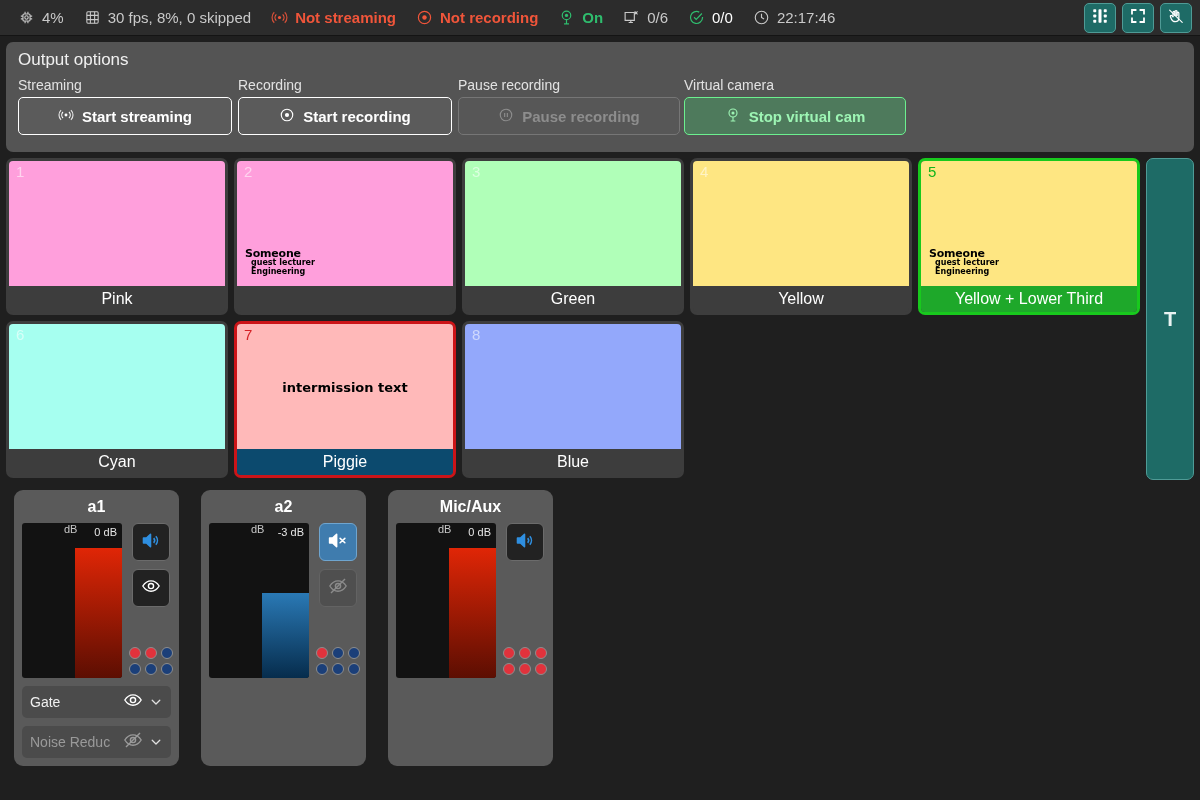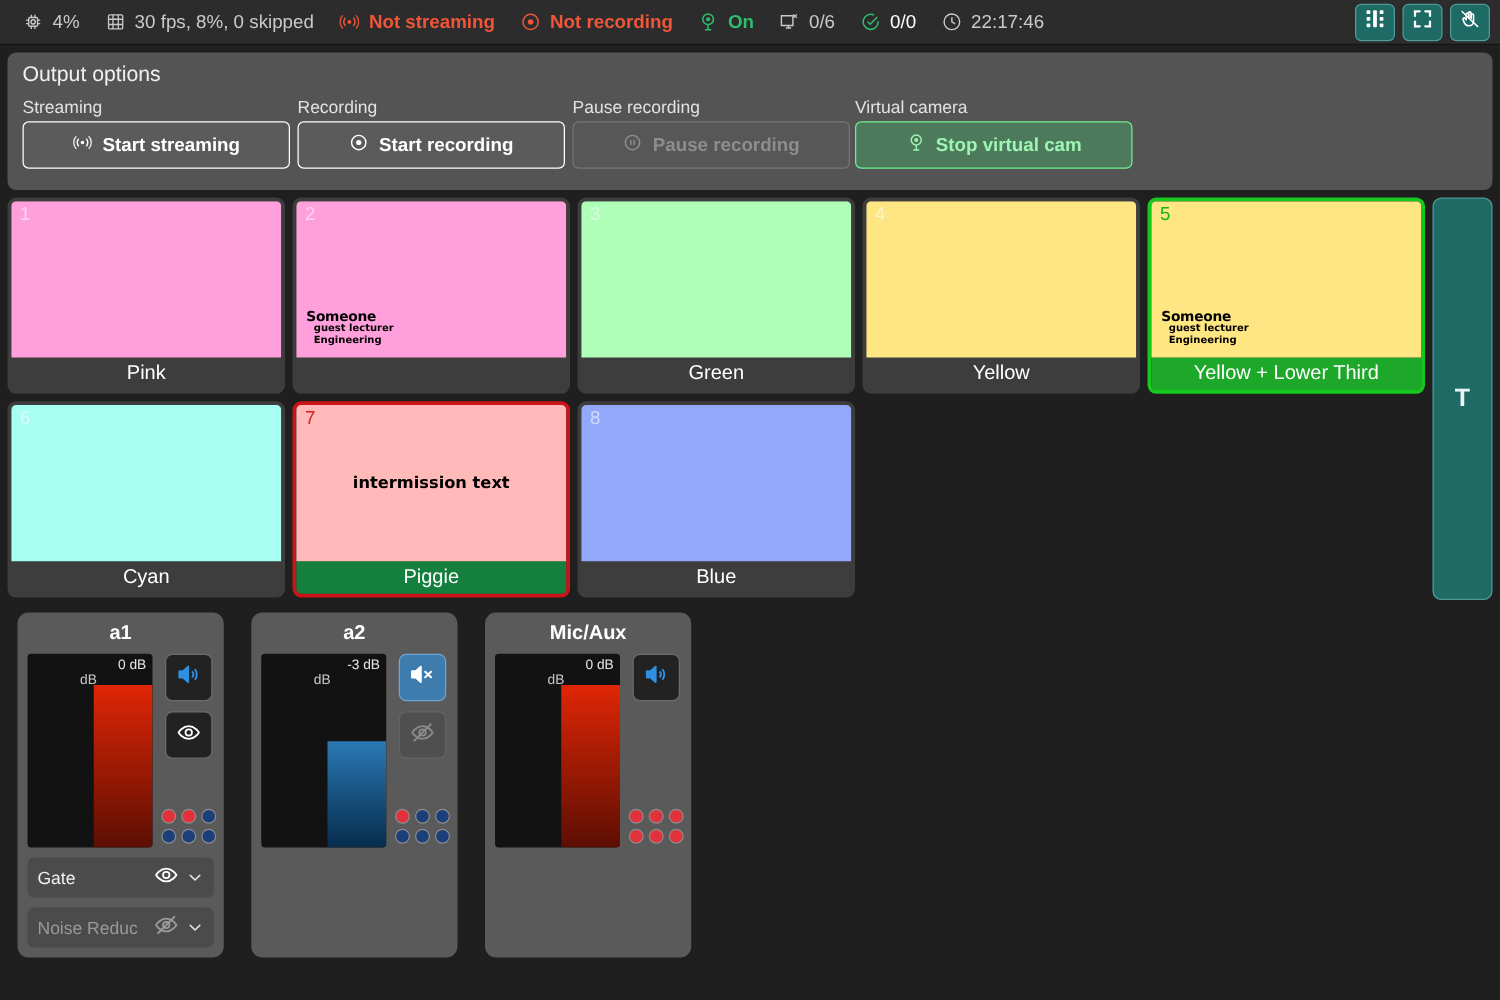--- a/index.html
+++ b/index.html
@@ -114,21 +114,21 @@
     font-size: 15px; font-weight: 400;
     color: rgba(255,255,255,.55);
   }
   .scene .cap {
     height: 26px;
     display: flex; align-items: center; justify-content: center;
     font-size: 16px; color: #ffffff;
     background: #3d3d3d;
   }
   .scene.live { border-color: #cc1418; }
-  .scene.live .cap { background: #15803d; }
+  .scene.live .cap { background: #0c4a6e; }
   .scene.live .num { color: #d62126; }
   .scene.preview { border-color: #18c91d; }
   .scene.preview .cap { background: #1ea82a; }
   .scene.preview .num { color: #14b51b; }
 
   
   .lower3 {
     position: absolute; left: 8px; bottom: 10px;
     color: #000; line-height: 1.05;
     font-family: "DejaVu Sans", sans-serif;
@@ -169,21 +169,21 @@
   }
   .chan-body { display: flex; gap: 8px; }
   .meter {
     position: relative;
     width: 100px; height: 155px;
     background: #121212;
     border-radius: 3px;
     overflow: hidden;
   }
   .meter .lbl-db {
-    position: absolute; top: 15px; left: 42px;
+    position: absolute; top: 0; left: 42px;
     font-size: 11px; color: #c8c8c8;
   }
   .meter .lbl-val {
     position: absolute; top: 3px; right: 5px;
     font-size: 11px; color: #e6e6e6;
   }
   .meter .bar {
     position: absolute; right: 0; width: 47px; bottom: 0;
   }
   .meter .bar.red  { background: linear-gradient(#e02606,#5c0e02); }

